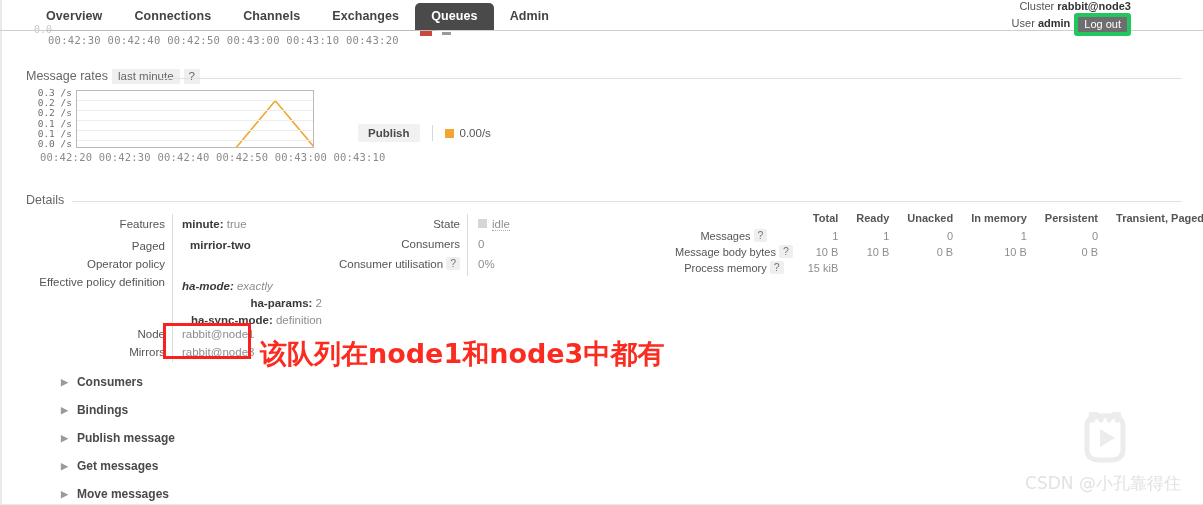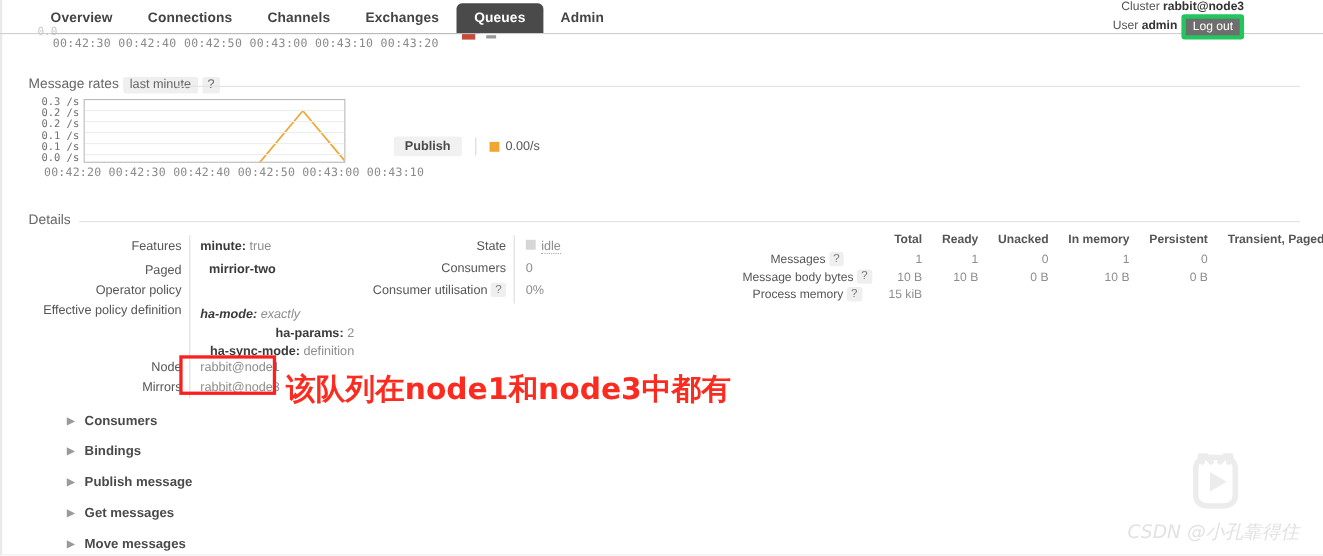--- a/index.html
+++ b/index.html
@@ -361,21 +361,20 @@
   }
   #wm-text {
     position: absolute;
     left: 0; top: 60px;
     width: 196px;
     text-align: center;
     font-size: 17px;
     color: #e2e2e2;
     font-family: "DejaVu Sans", sans-serif;
     white-space: nowrap;
-    font-style: italic;
   }
 
   
   #left-edge {
     position: absolute;
     left: 0; top: 0;
     width: 2px; height: 505px;
     background: #e9e9e9;
   }
   #bottom-edge {

